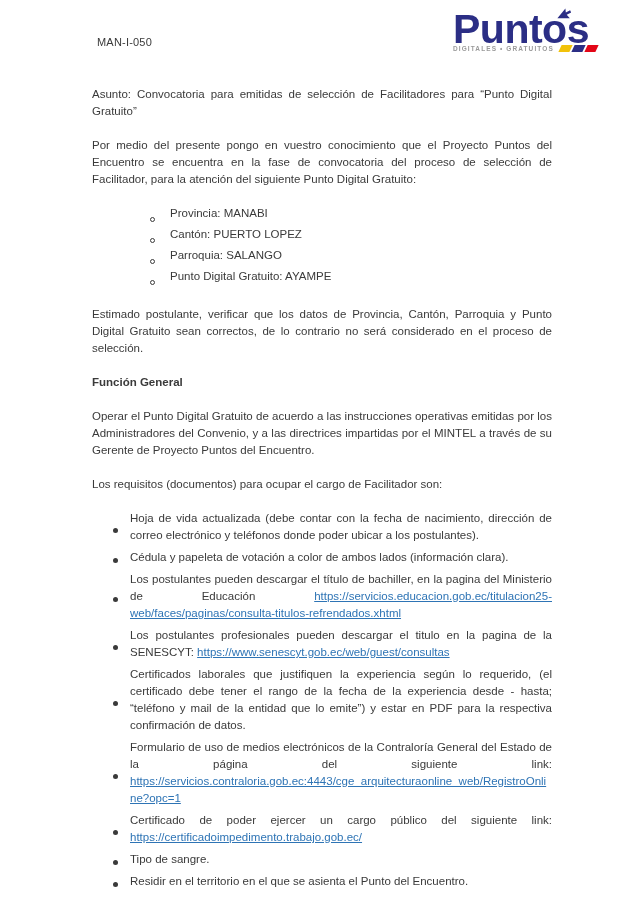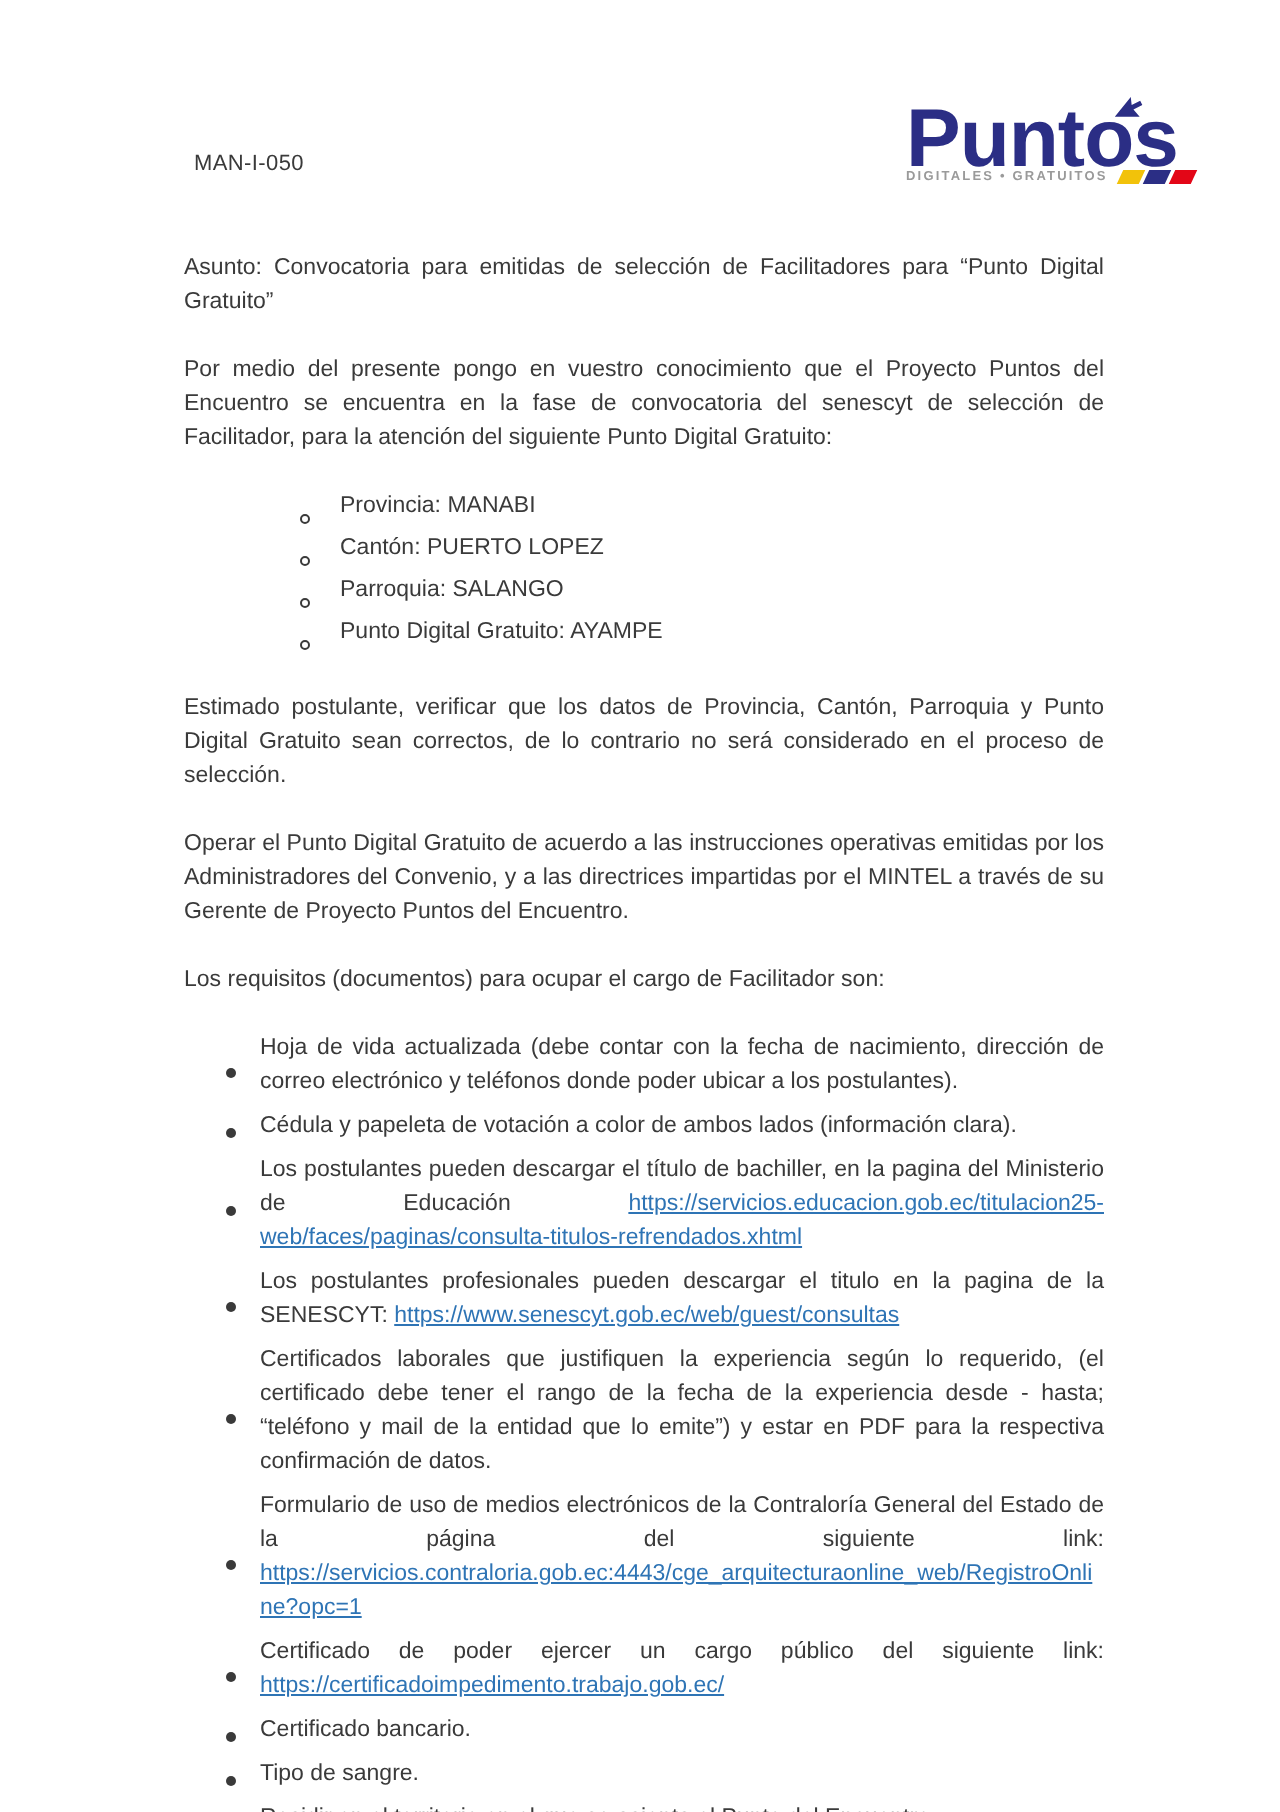--- a/index.html
+++ b/index.html
@@ -11,21 +11,21 @@
     --red:#e30617;
     --page:#ffffff;
   }
   *{box-sizing:border-box;}
   html,body{margin:0;padding:0;}
   body{
     width:640px;height:906px;background:var(--page);
     font-family:"Liberation Sans", sans-serif;color:var(--text);
     overflow:hidden;position:relative;
   }
-  .page{width:640px;height:644px;position:relative;margin-top:40px;}
+  .page{width:640px;height:644px;position:relative;}
 
   
   .doc-code{
     position:absolute;top:36px;left:97px;
     font-size:11px;letter-spacing:.2px;
   }
   .logo{position:absolute;top:14px;right:53px;width:134px;}
   .logo-word{
     font-size:41px;font-weight:bold;color:var(--navy);
     line-height:30px;letter-spacing:-0.5px;white-space:nowrap;
@@ -97,21 +97,21 @@
           <i class="flag f-y"></i>
           <i class="flag f-b"></i>
           <i class="flag f-r"></i>
         </span>
     </div>
   </div>
 
   <div class="content">
     <p><span>Asunto: Convocatoria para emitidas de selección de </span><span class="b">Facilitadores</span><span> para “</span><span class="b">Punto Digital Gratuito</span><span>”</span></p>
 
-    <p><span>Por medio del presente pongo en vuestro conocimiento que el </span><span class="b">Proyecto Puntos del Encuentro</span><span> se encuentra en la fase de convocatoria del senescyt de selección de </span><span class="b">Facilitador,</span><span> para la atención del siguiente Punto Digital Gratuito:</span></p>
+    <p><span>Por medio del presente pongo en vuestro conocimiento que el </span><span class="b">Proyecto Puntos del Encuentro</span><span> se encuentra en la fase de convocatoria del proceso de selección de </span><span class="b">Facilitador,</span><span> para la atención del siguiente Punto Digital Gratuito:</span></p>
 
     <ul class="o-list">
         <li>
           <span class="marker-o"></span>
           <span class="loc-text"><span class="b">Provincia:</span> MANABI</span>
         </li>
         <li>
           <span class="marker-o"></span>
           <span class="loc-text"><span class="b">Cantón:</span> PUERTO LOPEZ</span>
         </li>
@@ -120,20 +120,21 @@
           <span class="loc-text"><span class="b">Parroquia:</span> SALANGO</span>
         </li>
         <li>
           <span class="marker-o"></span>
           <span class="loc-text"><span class="b">Punto Digital Gratuito:</span> AYAMPE</span>
         </li>
       </ul>
 
     <p><span>Estimado postulante, verificar que los datos de Provincia, Cantón, Parroquia y Punto Digital Gratuito sean correctos, de lo contrario no será considerado en el proceso de selección.</span></p>
 
+    <p class="section-heading">Función General</p>
 
     <p><span>Operar el </span><span class="b">Punto Digital Gratuito</span><span> de acuerdo a las instrucciones operativas emitidas por los Administradores del Convenio, y a las directrices impartidas por el MINTEL a través de su Gerente de Proyecto Puntos del Encuentro.</span></p>
 
     <p>Los requisitos (documentos) para ocupar el cargo de Facilitador son:</p>
 
     <ul class="req-list">
         <li>
           <span class="marker-dot"></span>
           <div class="req-body"><span>Hoja de vida actualizada (debe contar con la fecha de nacimiento, dirección de correo electrónico y teléfonos donde poder ubicar a los postulantes).</span></div>
         </li>
@@ -156,24 +157,20 @@
         <li>
           <span class="marker-dot"></span>
           <div class="req-body"><span>Formulario de uso de medios electrónicos de la Contraloría General del Estado de la página del siguiente link: </span><a href="#" class="link">https://servicios.contraloria.gob.ec:4443/cge_arquitecturaonline_web/RegistroOnline?opc=1</a></div>
         </li>
         <li>
           <span class="marker-dot"></span>
           <div class="req-body"><span>Certificado de poder ejercer un cargo público del siguiente link: </span><a href="#" class="link">https://certificadoimpedimento.trabajo.gob.ec/</a></div>
         </li>
         <li>
           <span class="marker-dot"></span>
-          <div class="req-body"><span>Certificado bancario.</span></div>
-        </li>
-        <li>
-          <span class="marker-dot"></span>
           <div class="req-body"><span>Tipo de sangre.</span></div>
         </li>
         <li>
           <span class="marker-dot"></span>
           <div class="req-body"><span>Residir en el territorio en el que se asienta el Punto del Encuentro.</span></div>
         </li>
       </ul>
   </div>
 
 </div>

